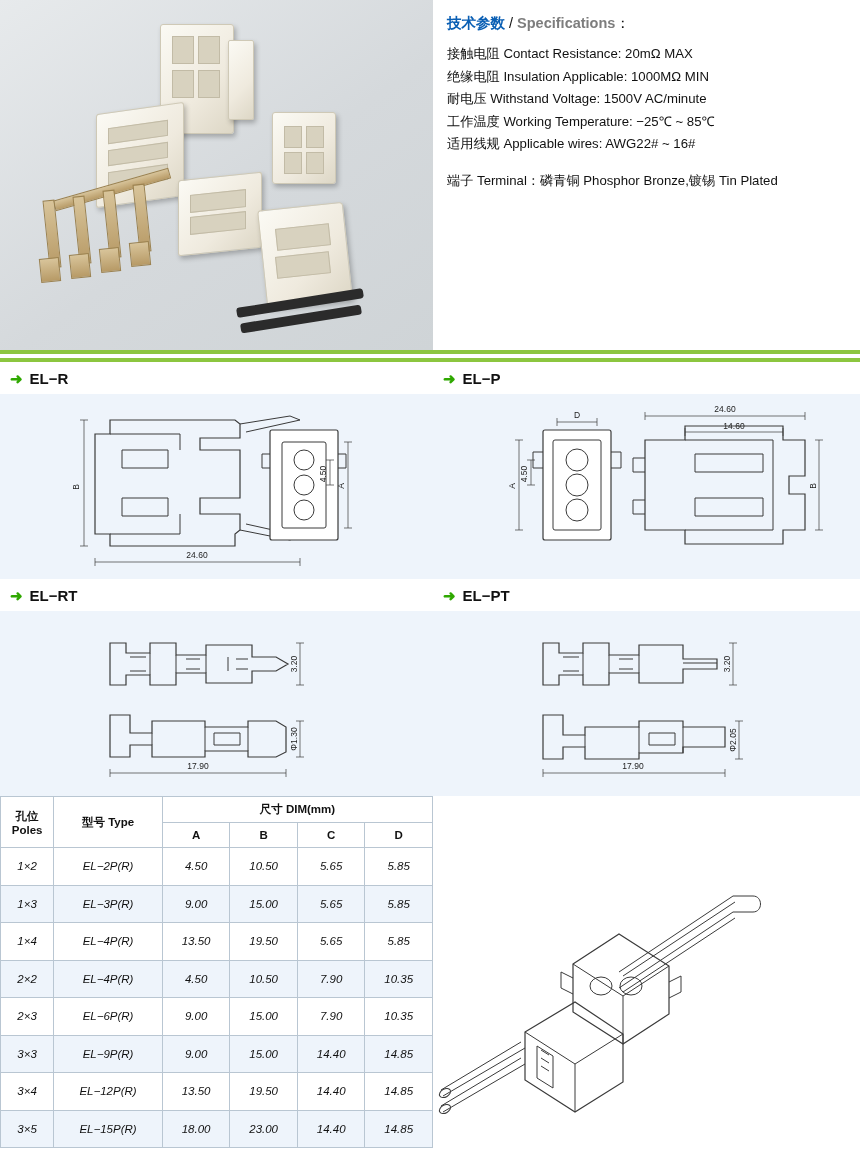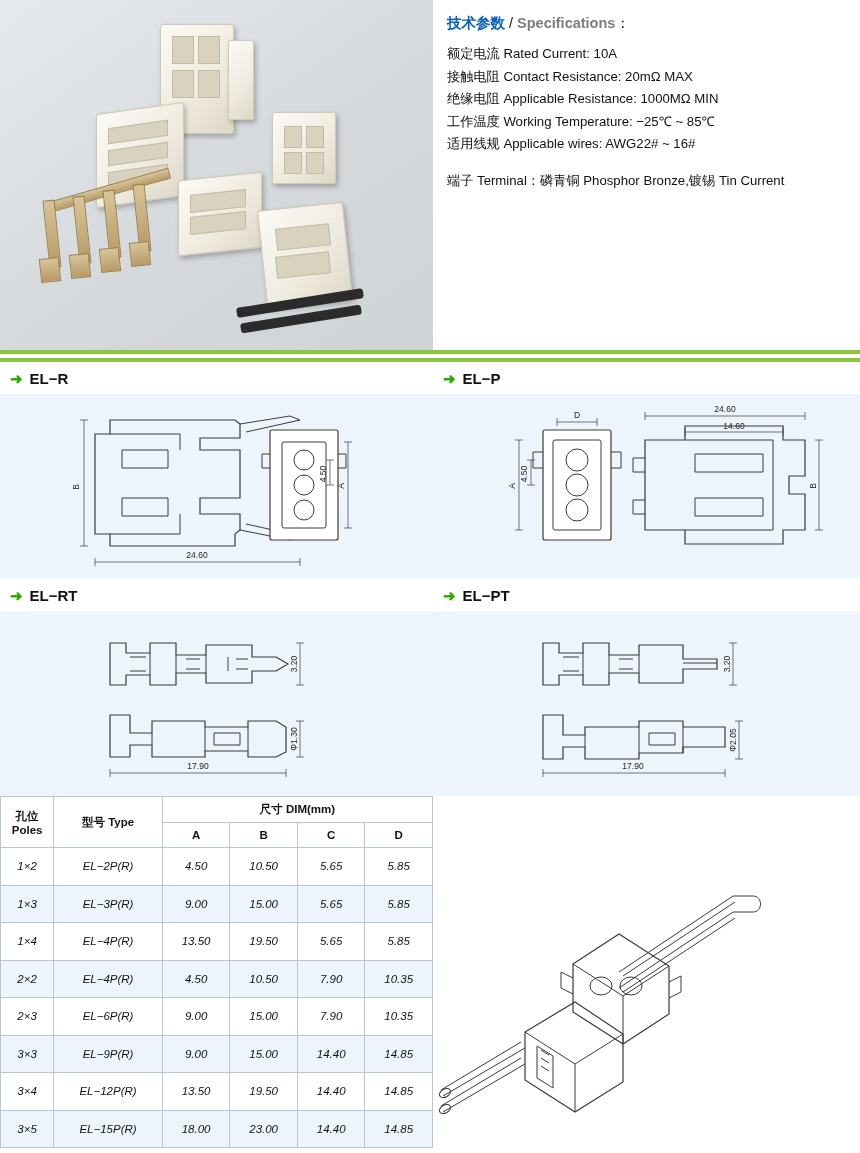--- a/index.html
+++ b/index.html
@@ -214,29 +214,29 @@
         <div class="pin" style="left:130px; top:242px; width:18px; height:22px; transform:rotate(-6deg);"></div>
       </div>
     </div>
 
     <div class="spec-panel">
       <div class="spec-head">
         <span class="cn">技术参数</span>
         <span class="sep">/</span>
         <span class="en">Specifications</span><span class="sep">：</span>
       </div>
-      <div class="spec-line">额定电流 Rated Current: 10A</div>
       <div class="spec-line">接触电阻 Contact Resistance: 20mΩ MAX</div>
-      <div class="spec-line">绝缘电阻 Applicable Resistance: 1000MΩ MIN</div>
+      <div class="spec-line">绝缘电阻 Insulation Applicable: 1000MΩ MIN</div>
+      <div class="spec-line">耐电压 Withstand Voltage: 1500V AC/minute</div>
       <div class="spec-line">工作温度 Working Temperature: −25℃ ~ 85℃</div>
       <div class="spec-line">适用线规 Applicable wires: AWG22# ~ 16#</div>
 
       <div class="spec-gap"></div>
 
-      <div class="spec-line">端子 Terminal：磷青铜 Phosphor Bronze,镀锡 Tin Current</div>
+      <div class="spec-line">端子 Terminal：磷青铜 Phosphor Bronze,镀锡 Tin Plated</div>
     </div>
   </div>
 
   <div class="green-bar"></div>
   <div class="white-gap"></div>
   <div class="green-bar"></div>
 
   <div class="draw-row">
     <div class="draw-cell cell-left">
       <div class="sec-title">

